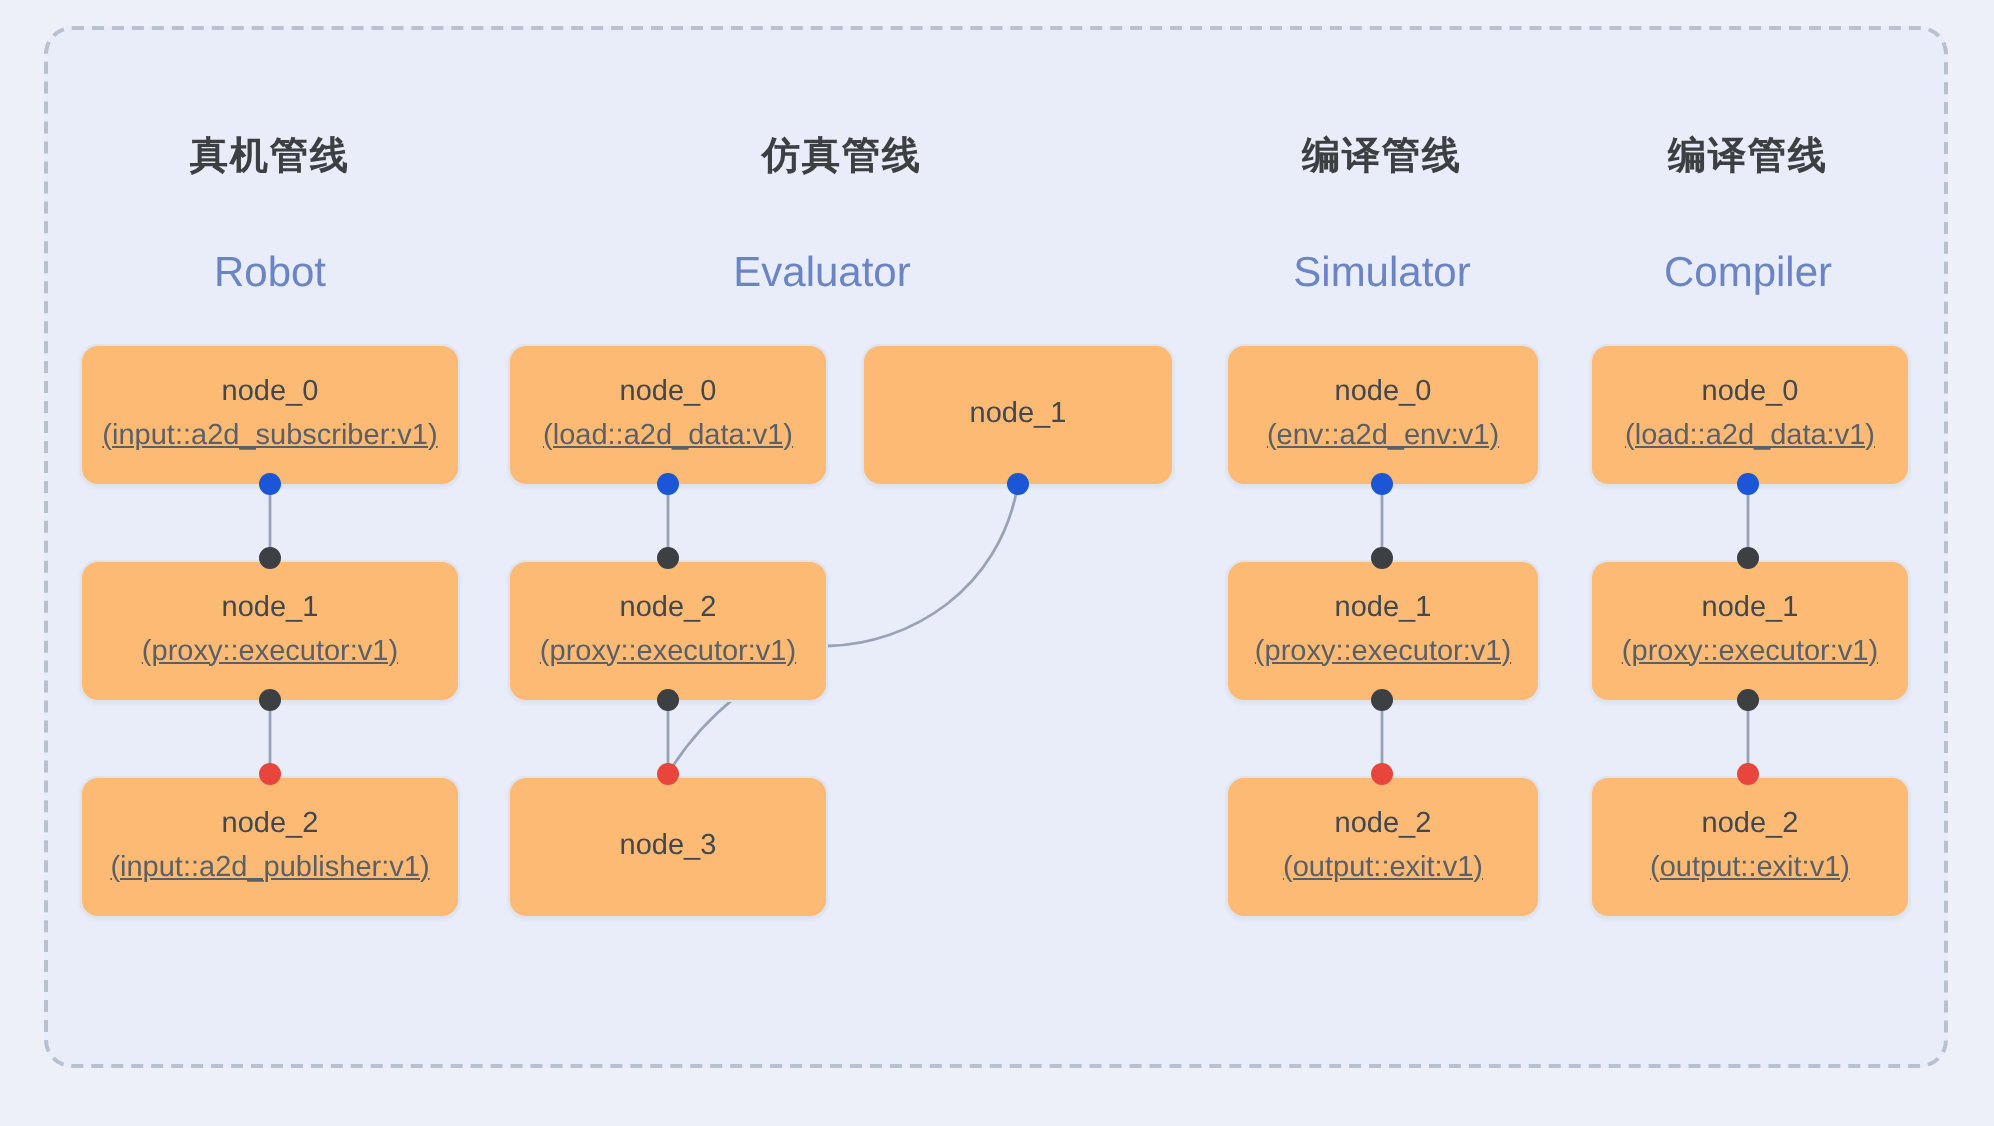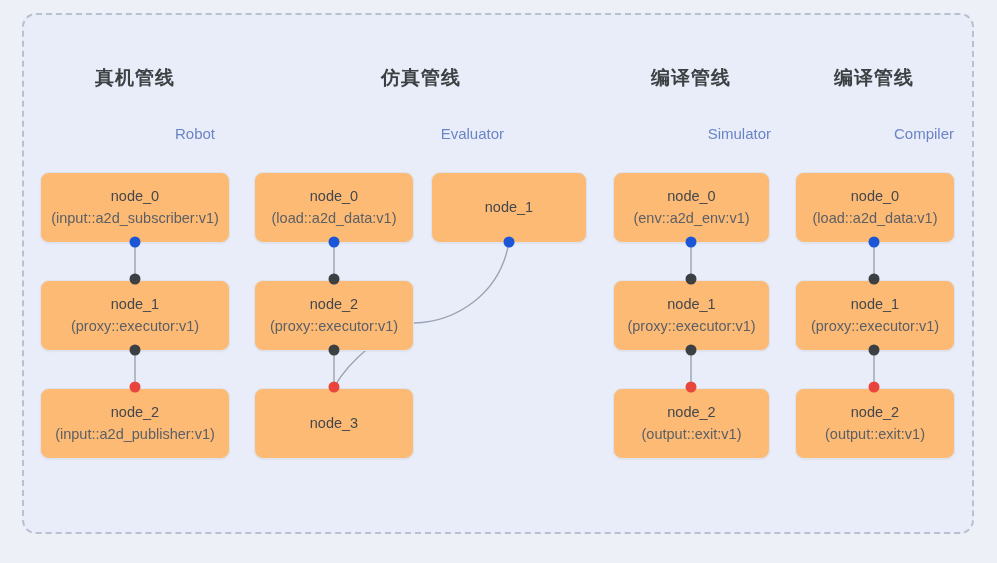--- a/index.html
+++ b/index.html
@@ -52,23 +52,23 @@
     position: absolute;
     font-size: 19px;
     font-weight: bold;
     color: #3c4043;
     text-align: center;
     white-space: nowrap;
     letter-spacing: 1px;
   }
   .col-title-en {
     position: absolute;
-    font-size: 15px;
+    font-size: 21px;
     color: #6b84c4;
-    text-align: right;
+    text-align: center;
     white-space: nowrap;
   }
 
   
   .node {
     position: absolute;
     box-sizing: border-box;
     background: #fdba74;
     border: 1px solid #dfe3ec;
     border-radius: 9px;
@@ -82,20 +82,21 @@
   .node .nname {
     font-size: 14.5px;
     color: #44474c;
     line-height: 1.5;
   }
   .node .nspec {
     font-size: 14.5px;
     color: #5b5f66;
     line-height: 1.5;
     white-space: nowrap;
+    text-decoration: underline;
   }
 
   
   .port {
     position: absolute;
     width: 11px;
     height: 11px;
     border-radius: 50%;
     transform: translate(-50%, -50%);
     z-index: 5;
@@ -127,21 +128,21 @@
     <line x1="691" y1="350" x2="691" y2="387" stroke="#9aa3b5" stroke-width="1.4"></line>
 
     <line x1="874" y1="243" x2="874" y2="279" stroke="#9aa3b5" stroke-width="1.4"></line>
     <line x1="874" y1="350" x2="874" y2="387" stroke="#9aa3b5" stroke-width="1.4"></line>
   </svg>
 
   <div class="col-title-cn" style="left:55px; top:65px; width:160px;">真机管线</div>
   <div class="col-title-en" style="left:55px; top:125px; width:160px;">Robot</div>
 
   <div class="col-title-cn" style="left:341px; top:65px; width:160px;">仿真管线</div>
-  <div class="col-title-en" style="left:344px; top:125px; width:160px;">Evaluator</div>
+  <div class="col-title-en" style="left:331px; top:125px; width:160px;">Evaluator</div>
 
   <div class="col-title-cn" style="left:611px; top:65px; width:160px;">编译管线</div>
   <div class="col-title-en" style="left:611px; top:125px; width:160px;">Simulator</div>
 
   <div class="col-title-cn" style="left:794px; top:65px; width:160px;">编译管线</div>
   <div class="col-title-en" style="left:794px; top:125px; width:160px;">Compiler</div>
 
   <div class="node" style="left:40px; top:172px; width:190px; height:71px;">
     <div class="nname">node_0</div>
     <div class="nspec">(input::a2d_subscriber:v1)</div>

